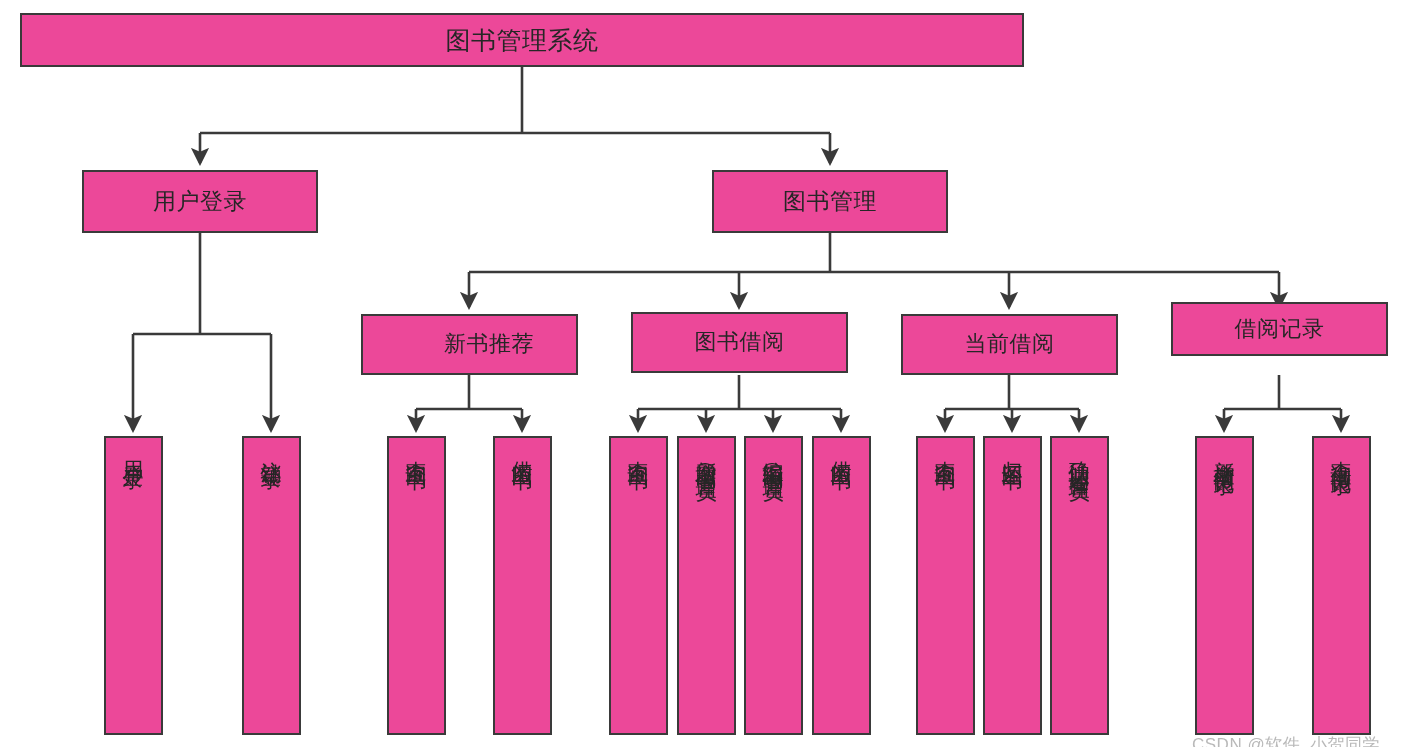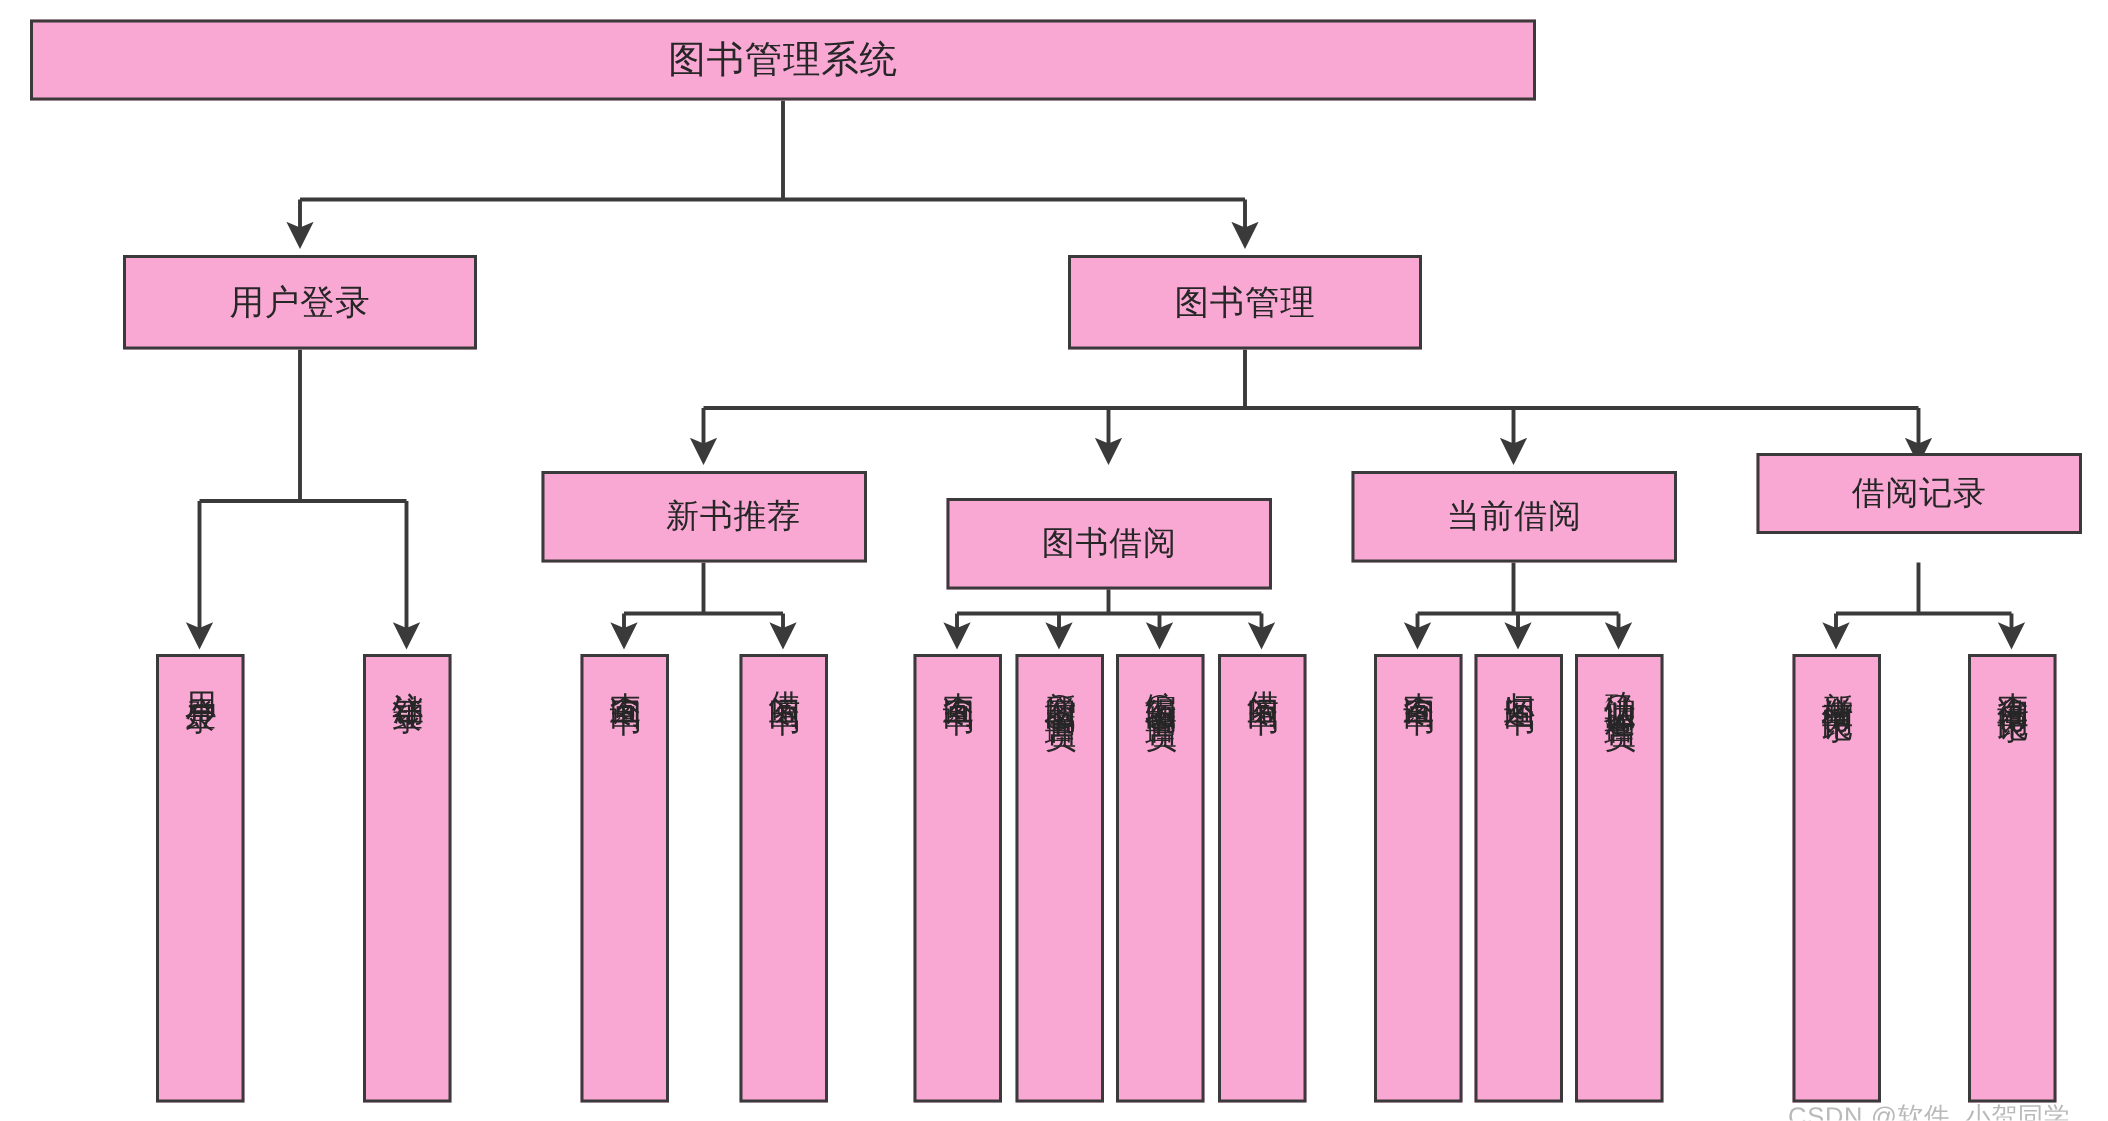--- a/index.html
+++ b/index.html
@@ -22,21 +22,21 @@
   svg.connectors {
     position: absolute;
     left: 0; top: 0;
     width: 1405px;
     height: 747px;
     pointer-events: none;
   }
   .node {
     position: absolute;
     box-sizing: border-box;
-    background: #f9a8d4;
+    background: #ec4899;
     border: 2.5px solid #3a3a3a;
     display: flex;
     align-items: center;
     justify-content: center;
     overflow: hidden;
   }
   .node-label {
     color: #262626;
     letter-spacing: 0.5px;
     white-space: nowrap;
@@ -133,21 +133,21 @@
   </div>
 
   <div class="node h-node size-l2" style="left:712px; top:170px; width:236px; height:63px;">
     <span class="node-label">图书管理</span>
   </div>
 
   <div class="node h-node size-l3" style="left:361px; top:314px; width:217px; height:61px;padding-left:39px;">
     <span class="node-label">新书推荐</span>
   </div>
 
-  <div class="node h-node size-l3" style="left:631px; top:332px; width:217px; height:61px;">
+  <div class="node h-node size-l3" style="left:631px; top:312px; width:217px; height:61px;">
     <span class="node-label">图书借阅</span>
   </div>
 
   <div class="node h-node size-l3" style="left:901px; top:314px; width:217px; height:61px;">
     <span class="node-label">当前借阅</span>
   </div>
 
   <div class="node h-node size-l3" style="left:1171px; top:302px; width:217px; height:54px;">
     <span class="node-label">借阅记录</span>
   </div>

